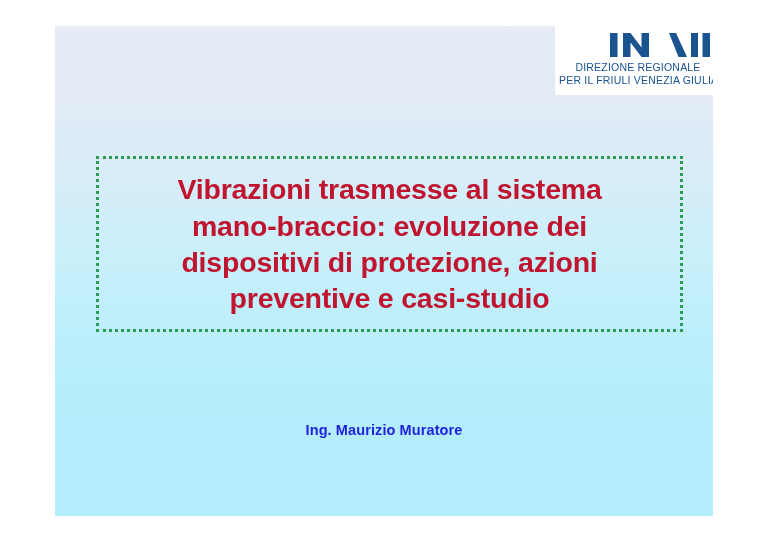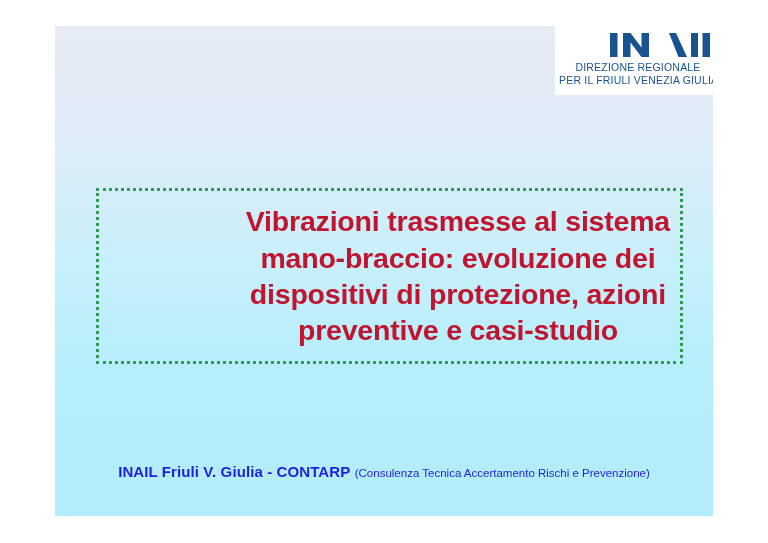--- a/index.html
+++ b/index.html
@@ -67,28 +67,28 @@
     letter-spacing: 0.2px;
     white-space: nowrap;
   }
   #logo-sub1 { top: 35px; left: 4px; font-size: 10.5px; text-align: center; }
   #logo-sub2 { top: 48px; left: 4px; font-size: 10.5px; }
 
   
   #title-box {
     position: absolute;
     left: 41px;
-    top: 162px;
+    top: 130px;
     width: 587px;
     height: 176px;
     box-sizing: border-box;
     border: 3px dotted #2e9b57;
     display: flex;
     align-items: center;
-    justify-content: flex-end;
+    justify-content: center;
     padding: 4px 10px;
   }
   #title-text {
     margin: 0;
     text-align: center;
     color: #c0142f;
     font-family: "Liberation Sans", sans-serif;
     font-weight: bold;
     font-size: 28.5px;
     line-height: 1.28;
@@ -161,20 +161,17 @@
       <div class="logo-sub" id="logo-sub2">PER IL FRIULI VENEZIA GIULIA</div>
     </div>
 
     <div id="title-box">
       <h1 id="title-text">Vibrazioni trasmesse al sistema
 mano-braccio: evoluzione dei
 dispositivi di protezione, azioni
 preventive e casi-studio</h1>
     </div>
 
+    <div id="author-line">Ing. Maurizio Muratore</div>
 
-    <div id="affiliation-line">
-      <span id="affiliation-main">INAIL Friuli V. Giulia - CONTARP</span>
-      <span id="affiliation-note">(Consulenza Tecnica Accertamento Rischi e Prevenzione)</span>
-    </div>
 
   </div>
 </div>
 
 </body></html>

